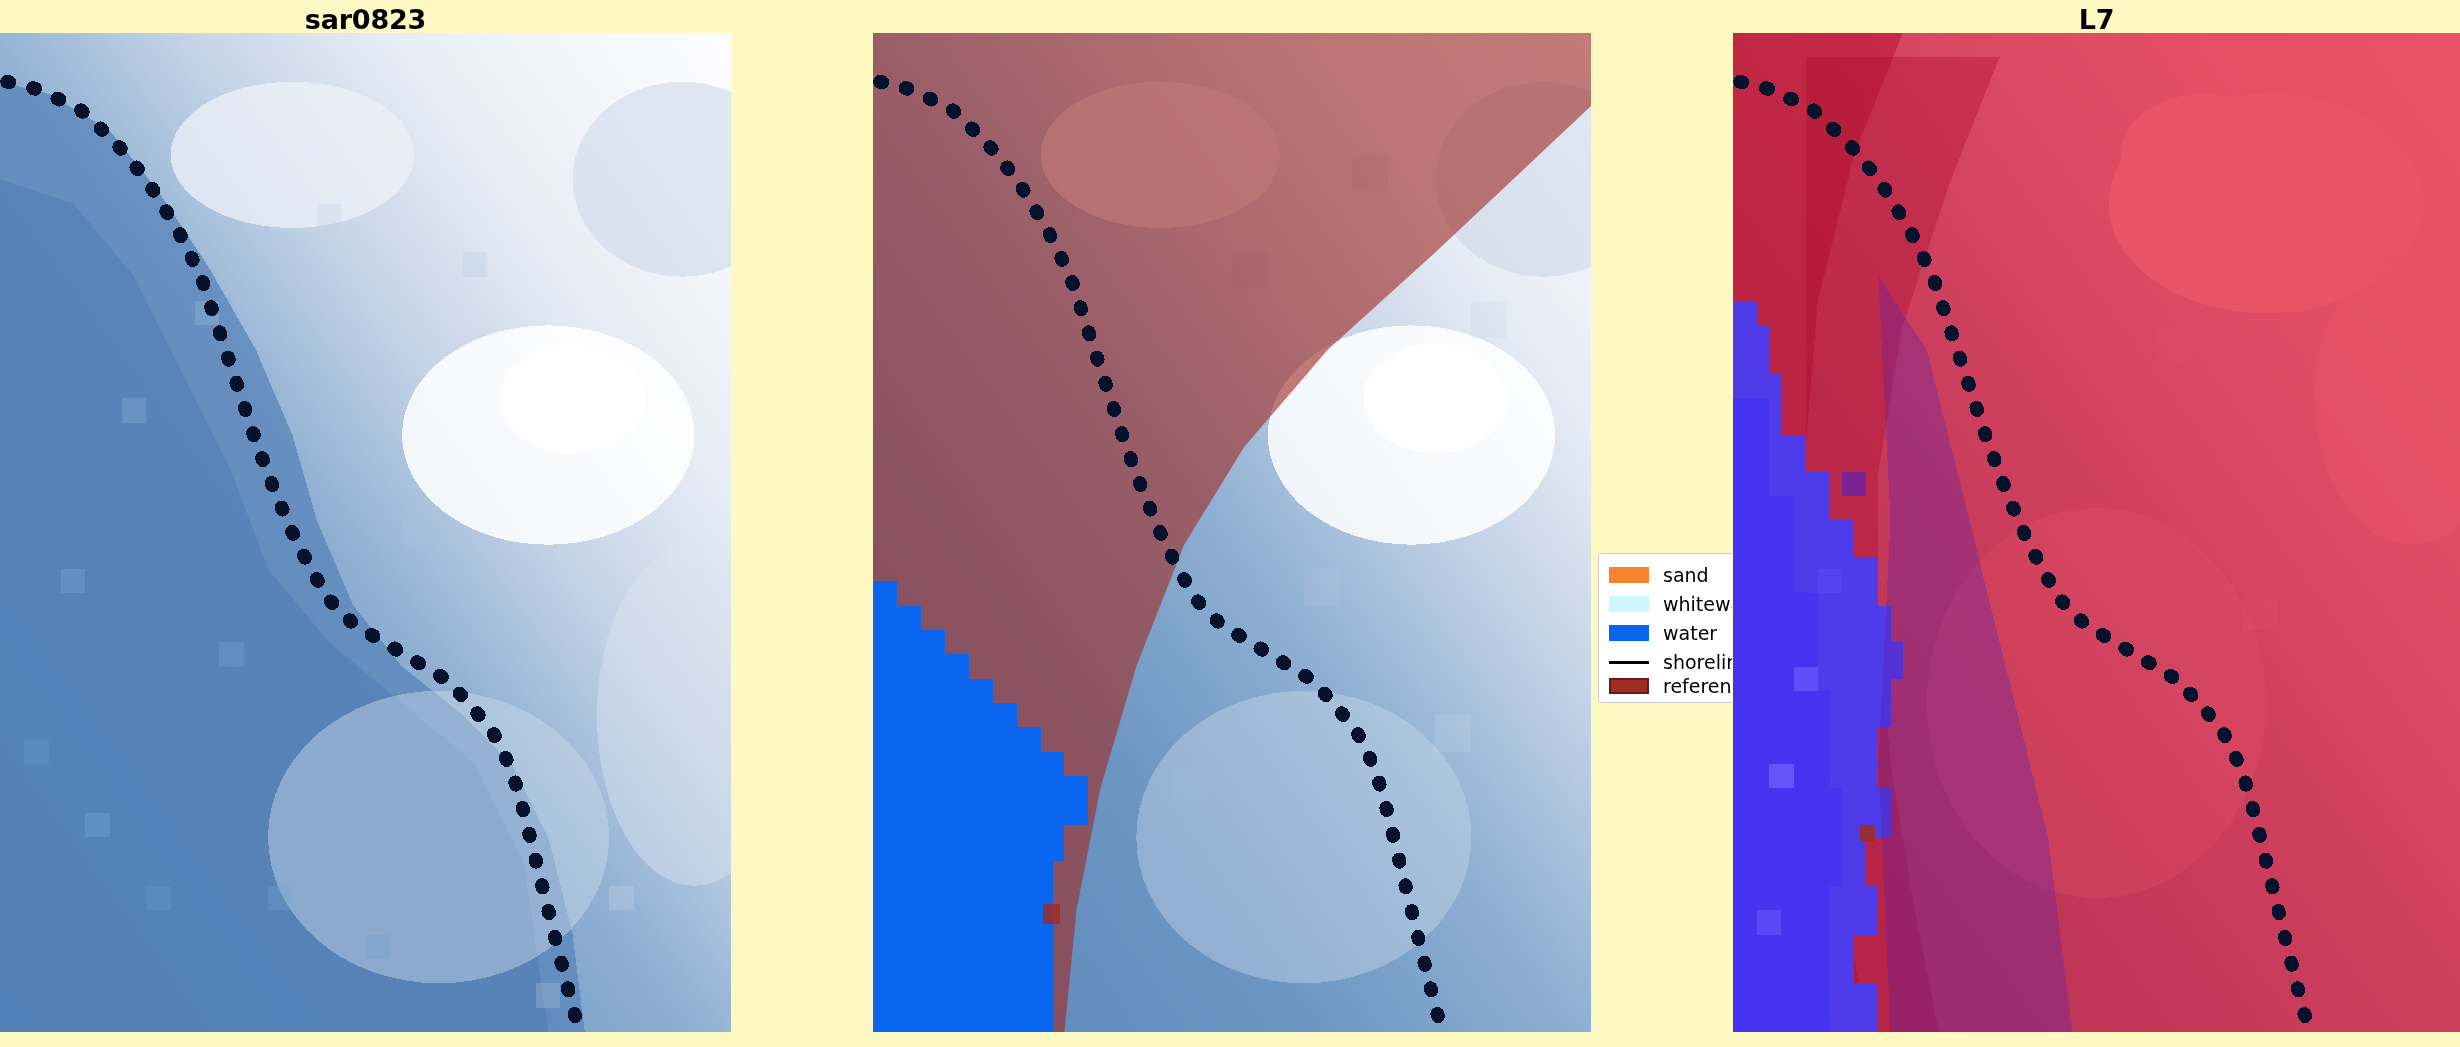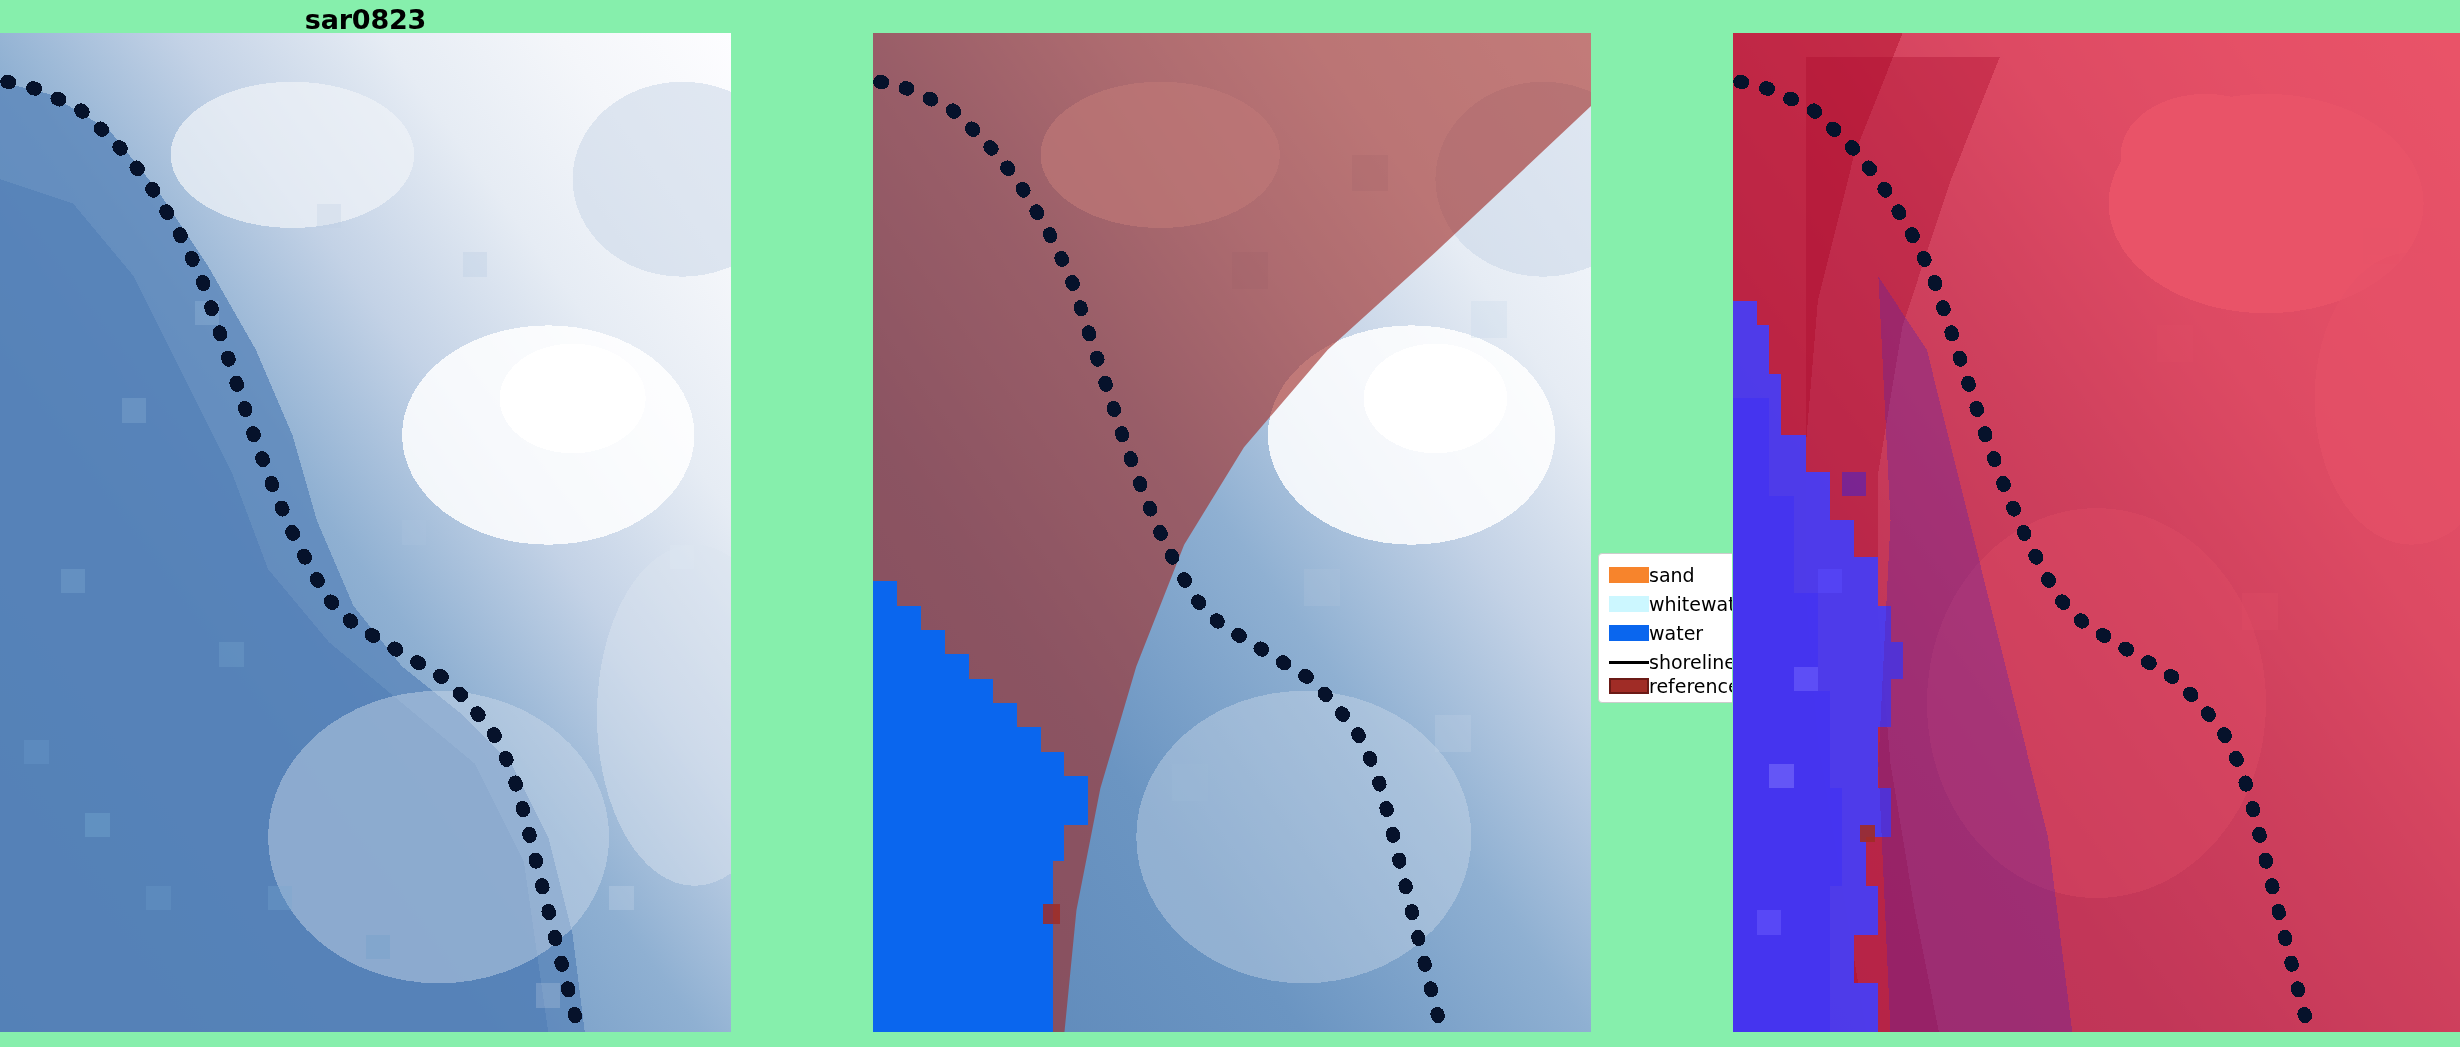--- a/index.html
+++ b/index.html
@@ -10,21 +10,21 @@
   body {
     width: 2460px;
     height: 1047px;
     font-family: "DejaVu Sans", sans-serif;
     overflow: hidden;
   }
   #figure {
     position: relative;
     width: 2460px;
     height: 1047px;
-    background: #86efac;
+    background: #fef9c3;
   }
 
   .panel {
     position: absolute;
     overflow: hidden;
     background: #ffffff;
   }
   .panel-title {
     position: absolute;
     text-align: center;
@@ -76,20 +76,21 @@
     box-sizing: border-box;
     flex: 0 0 auto;
   }
   .legend-line {
     width: 40px;
     height: 0;
     border-top: 3px solid #000000;
     flex: 0 0 auto;
   }
   .legend-label {
+    margin-left: 14px;
     font-size: 19px;
     color: #000000;
     white-space: nowrap;
     font-family: "DejaVu Sans", sans-serif;
   }
 </style>
 </head>
 <body>
 
 <div id="figure">
@@ -195,20 +196,21 @@
       <path d="M0,45 L2,45 L2,47 L4,47 L4,49 L6,49 L6,51 L8,51 L8,53 L10,53 L10,55 L12,55
                L12,57 L14,57 L14,59 L16,59 L16,61 L18,61 L18,65 L16,65 L16,68 L15,68 L15,82 L0,82 Z" fill="#0a66ee"></path>
       <rect x="14.2" y="71.5" width="1.4" height="1.6" fill="#a02c26" opacity="0.85"></rect>
 
       <path d="M0.6,4 L3,4.6 L6.5,6.2 L9.5,9 L12,12 L14.5,16 L16.5,20 L18,24.5 L19.5,29 L21,33.5
                L22.5,37.5 L24,41 L25.5,44 L27,46.5 L29,48.5 L31.5,50 L34,51.5 L36.5,53 L38.5,55
                L40.5,57.5 L42,60.5 L43,64 L44,68 L45,72 L46,76 L47,80 L47.6,82" fill="none" stroke="#06122b" stroke-width="1.15" stroke-linecap="round" stroke-dasharray="0.18 2.0"></path>
     </svg>
   </div>
 
+  <div class="panel-title" style="left:1733px; top:4px; width:727px;">L7</div>
 
   <div class="panel" style="left:1733px; top:33px; width:727px; height:999px;">
     <svg class="raster" viewBox="0 0 60 82" preserveAspectRatio="none" shape-rendering="crispEdges">
       <defs>
         <linearGradient id="g3a" x1="0" y1="1" x2="1" y2="0">
           <stop offset="0%" stop-color="#6a8ec0"></stop>
           <stop offset="30%" stop-color="#7d9fc9"></stop>
           <stop offset="52%" stop-color="#a8c0da"></stop>
           <stop offset="68%" stop-color="#d6e0ee"></stop>
           <stop offset="84%" stop-color="#f0f3f9"></stop>

